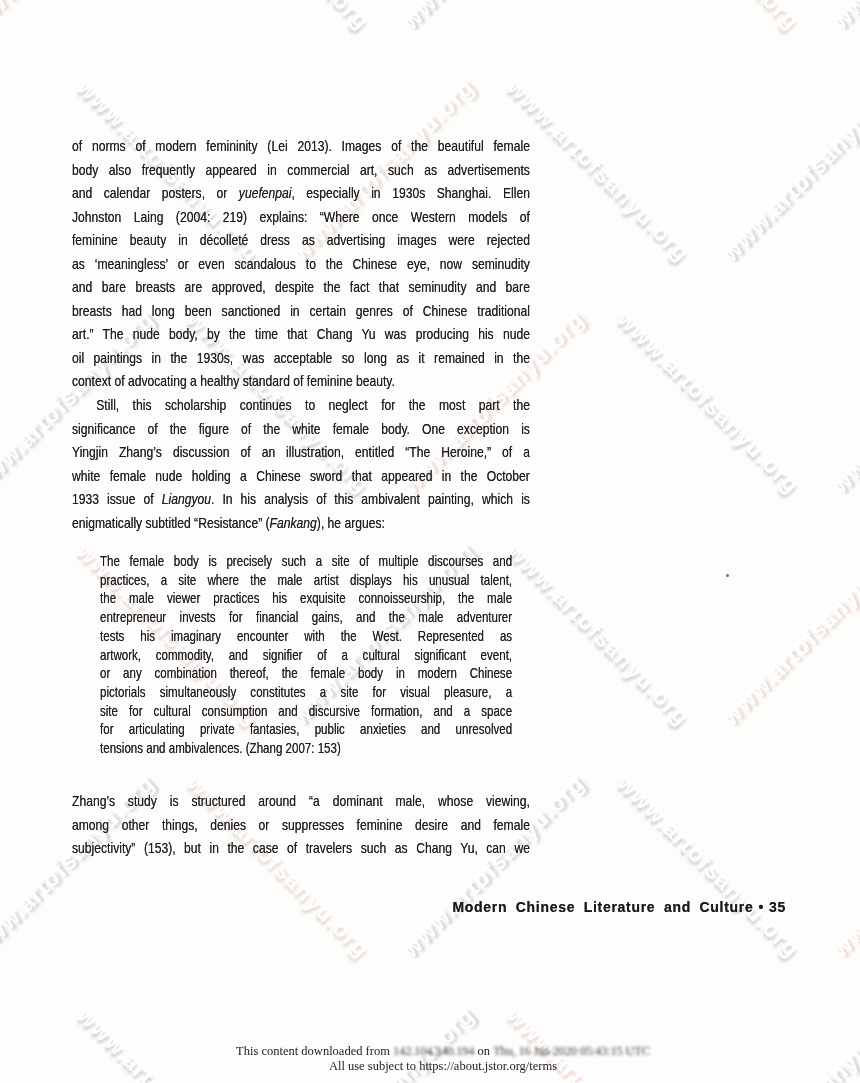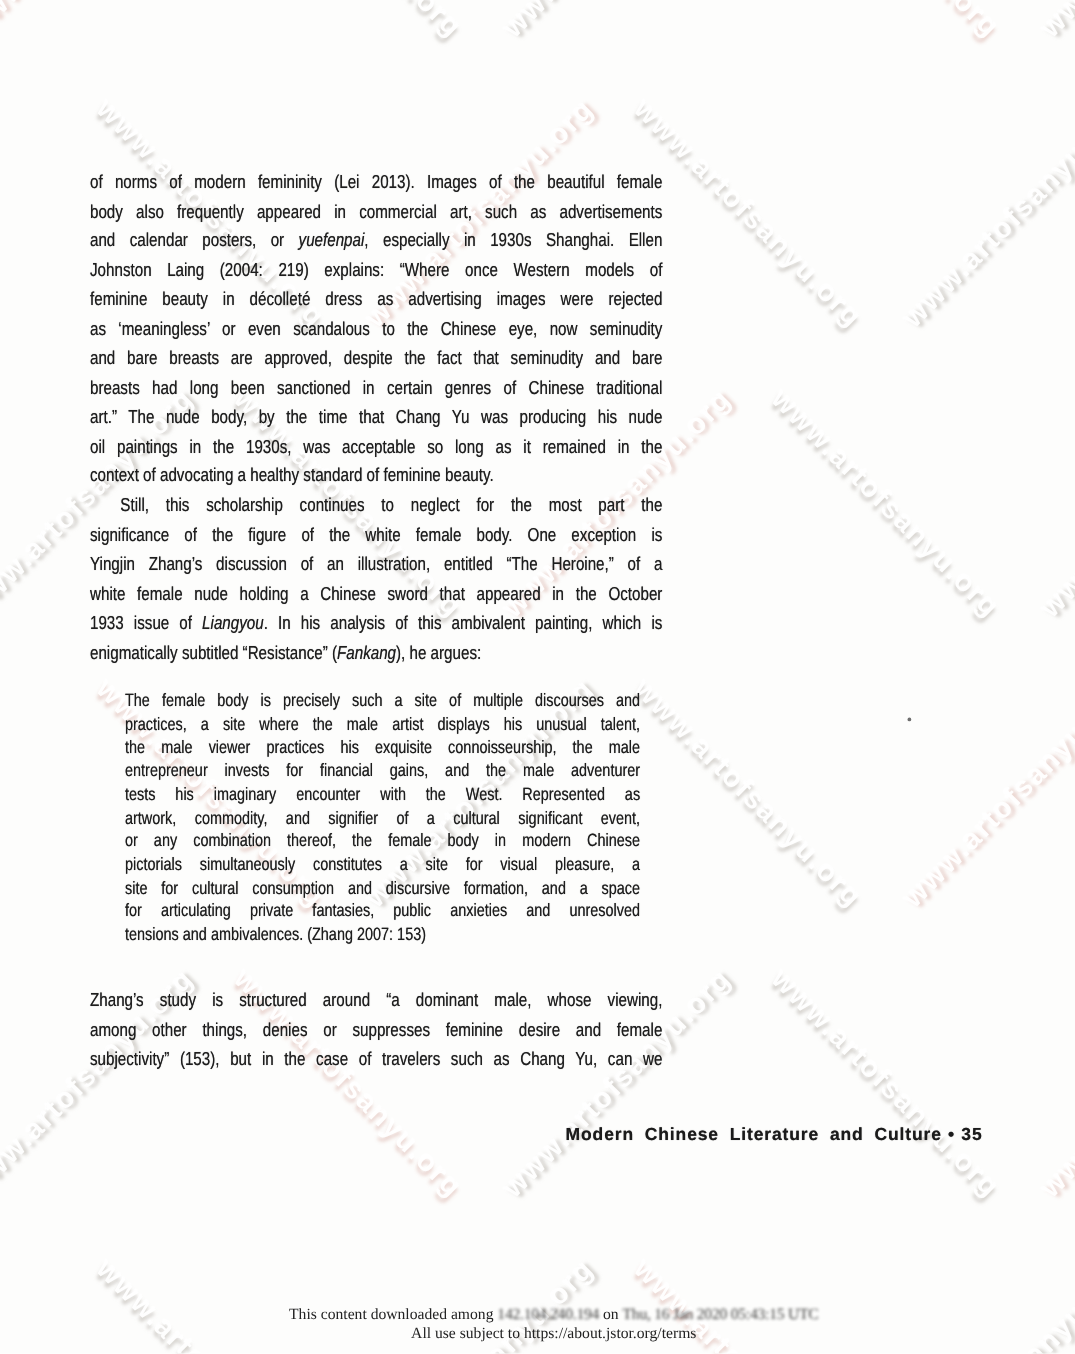--- a/index.html
+++ b/index.html
@@ -169,21 +169,21 @@
     </div>
 
   <div class="journal-footer">
     <span>Modern Chinese Literature and Culture</span><span class="sep">•</span><span>35</span>
   </div>
 
   <div class="speck"></div>
 
   <div class="jstor-footer">
     <div class="jf-line1">
-      <span>This content downloaded among</span>
+      <span>This content downloaded from</span>
       <span class="blur">142.104.240.194</span>
       <span>on</span>
       <span class="blur">Thu, 16 Jan 2020 05:43:15 UTC</span>
     </div>
     <div class="jf-line2">All use subject to https://about.jstor.org/terms</div>
   </div>
 
 </div>
 
 </body></html>

